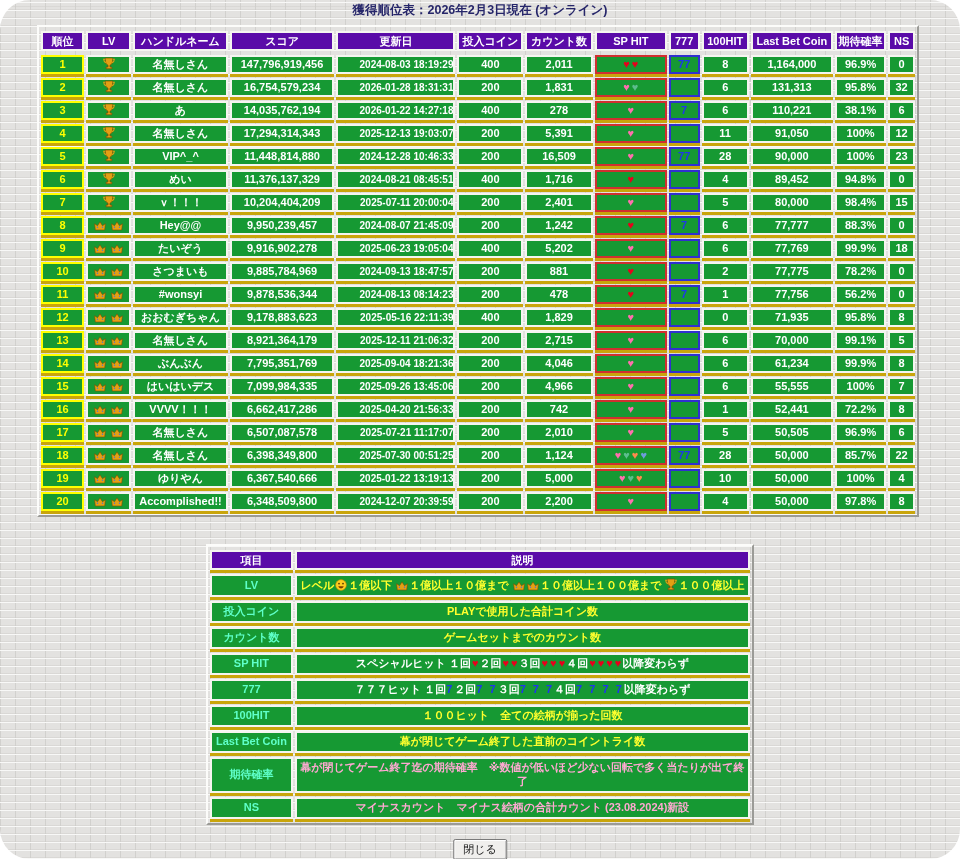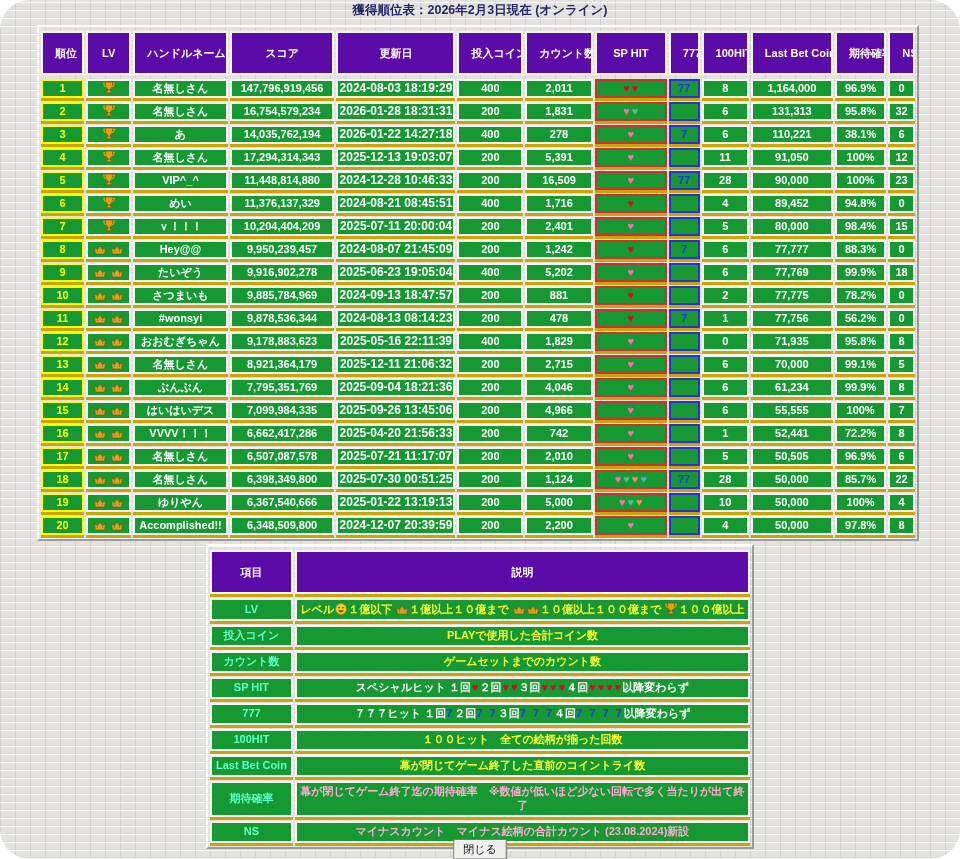--- a/index.html
+++ b/index.html
@@ -14,34 +14,34 @@
     background-position:0 0,0 0,0 7px;
     border-radius:30px;
   }
   .title{position:absolute;top:2px;left:0;right:0;text-align:center;font-size:12.5px;color:#26266a;}
   .frame{position:absolute;border:2px solid;border-color:#fcfcfa #9b9b97 #9b9b97 #fcfcfa;}
   .main-frame{left:37px;top:25px;width:878px;}
   .legend-frame{left:206px;top:544px;width:544px;}
   table{border-collapse:separate;border-spacing:2px 4px;table-layout:fixed;width:100%;}
   th{
     background:#5a0ba8;color:#ffffff;border:2px solid #f5f5f0;
-    height:16px;line-height:16px;font-size:11px;padding:12px;white-space:nowrap;overflow:hidden;
+    height:16px;line-height:16px;font-size:11px;padding:0;white-space:nowrap;overflow:hidden;
   }
   td{
     background:#169933;border:2px solid #f5f5f0;color:#ffffff;
     height:15px;line-height:15px;font-size:11px;text-align:center;padding:0;
     white-space:nowrap;overflow:hidden;box-shadow:0 3px 0 #c9a50b;
   }
   .legend-table td{height:14px;line-height:1.25;}
   .legend-table th{box-shadow:0 3px 0 #c9a50b;}
   .legend-table td.l-desc{padding:2px 3px;white-space:normal;}
   .c-rank{color:#ffff00;border-color:#ffff00;}
   .c-sp{border-color:#d03030;}
   .c-777{border-color:#3030d0;color:#1f35ef;}
-  .c-date{font-size:12px;}
+  .c-date{font-size:10px;text-align:right;}
   .lc-cyan{color:#5fffc9;}
   .lc-pink{color:#ffa9d2;}
   .dc-yellow{color:#ffff2e;}
   .dc-white{color:#ffffff;}
   .dc-pink{color:#ffa9d2;}
   .seg-blue{color:#1f35ef;letter-spacing:2px;}
   .heart{font-size:11px;padding:0 1px;line-height:1;}
   .icn{display:inline-block;vertical-align:-2px;padding:0 1px;line-height:1;}
   .close-btn{
     position:absolute;left:50%;top:839px;transform:translateX(-50%);

